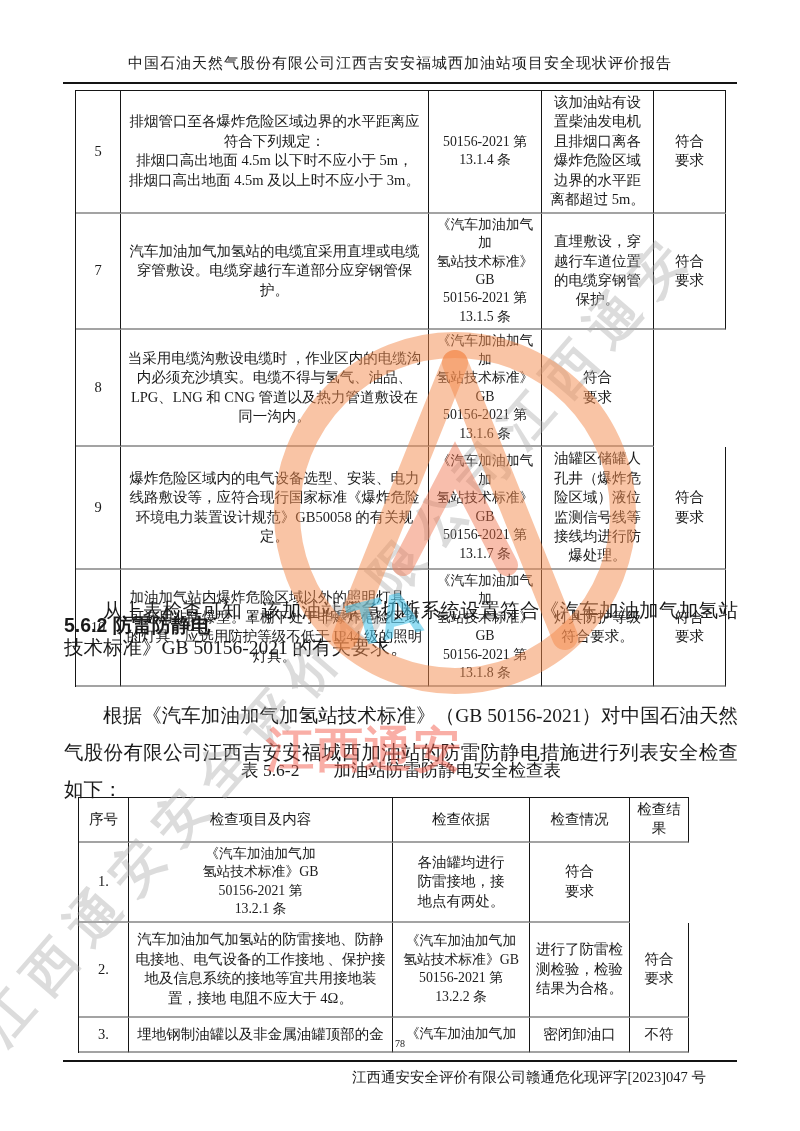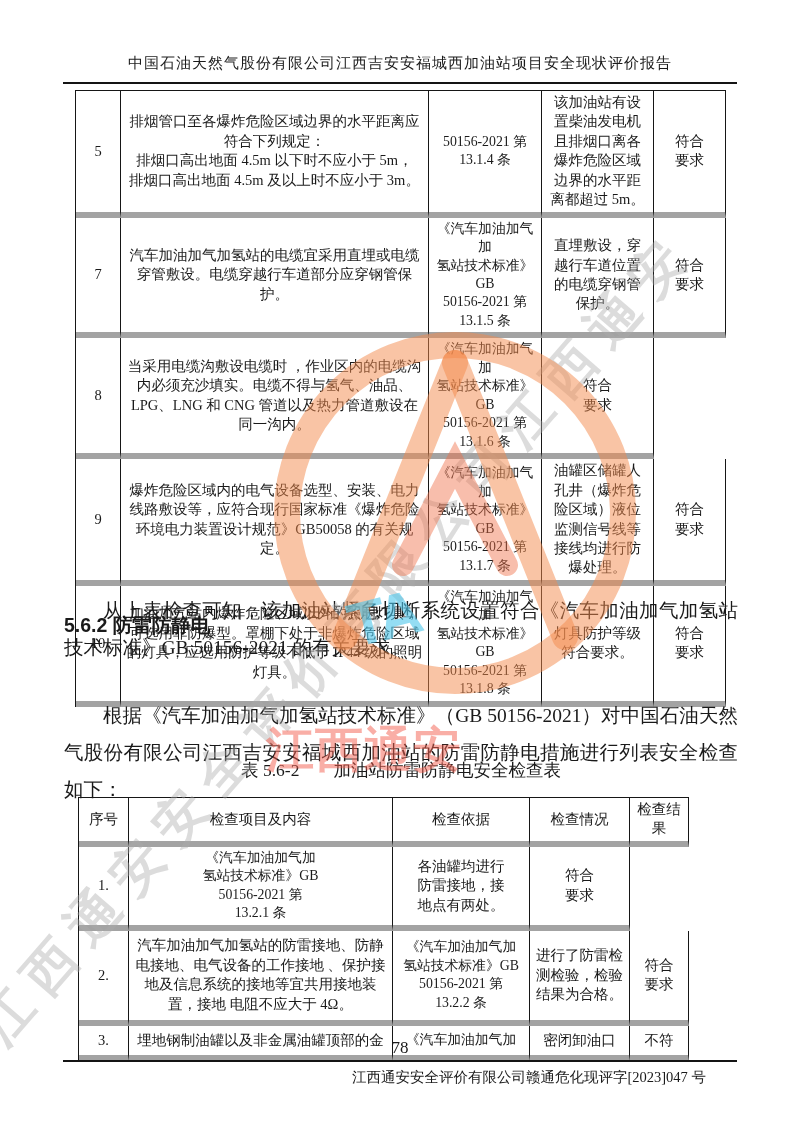--- a/index.html
+++ b/index.html
@@ -19,21 +19,21 @@
   .hdr-rule{
     position:absolute;top:82px;left:63px;width:674px;height:2px;
     background:#141414;
   }
   
   .tbl{position:absolute;border-top:1px solid #161616;border-left:1px solid #161616;background:transparent;}
   .t-row{display:grid;}
   .t1 .t-row{grid-template-columns:45px 308px 113px 112px 72px;}
   .t2 .t-row{grid-template-columns:50px 264px 137px 100px 59px;}
   .cell{
-    border-right:1px solid #161616;border-bottom:6px solid #a3a3a3;
+    border-right:1px solid #161616;border-bottom:2px solid #a3a3a3;
     display:flex;align-items:center;justify-content:center;
     text-align:center;font-size:14.5px;line-height:1.34;
     padding:2px 3px;white-space:pre-line;box-sizing:border-box;
   }
   .cell.basis{font-size:13.8px;}
   .t1 .rh1{min-height:115px;} .t1 .rh2{min-height:78px;} .t1 .rh3{min-height:77px;}
   .t1 .rh4{min-height:103px;} .t1 .rh5{min-height:77px;}
   .t2 .rh0{min-height:43px;} .t2 .rh1{min-height:75px;} .t2 .rh2{min-height:95px;} .t2 .rh3{min-height:35px;}
   .t2 .rh0 .cell{font-weight:normal;}
   
@@ -49,21 +49,21 @@
     font-weight:bold;font-size:19.5px;
   }
   .tbl-caption{
     position:absolute;left:64px;width:674px;text-align:center;
     font-size:17.5px;
   }
   .tbl-caption .cap-gap{display:inline-block;width:34px;}
   
   .page-num{
     position:absolute;top:1038px;left:0;width:100%;text-align:center;
-    font-size:17px;
+    font-size:10px;
     font-family:Liberation Serif, serif;
   }
   .ftr-rule{
     position:absolute;top:1060px;left:63px;width:674px;height:2px;
     background:#141414;
   }
   .ftr{
     position:absolute;top:1068px;left:63px;width:674px;
     display:flex;justify-content:flex-end;
     font-size:14.5px;

